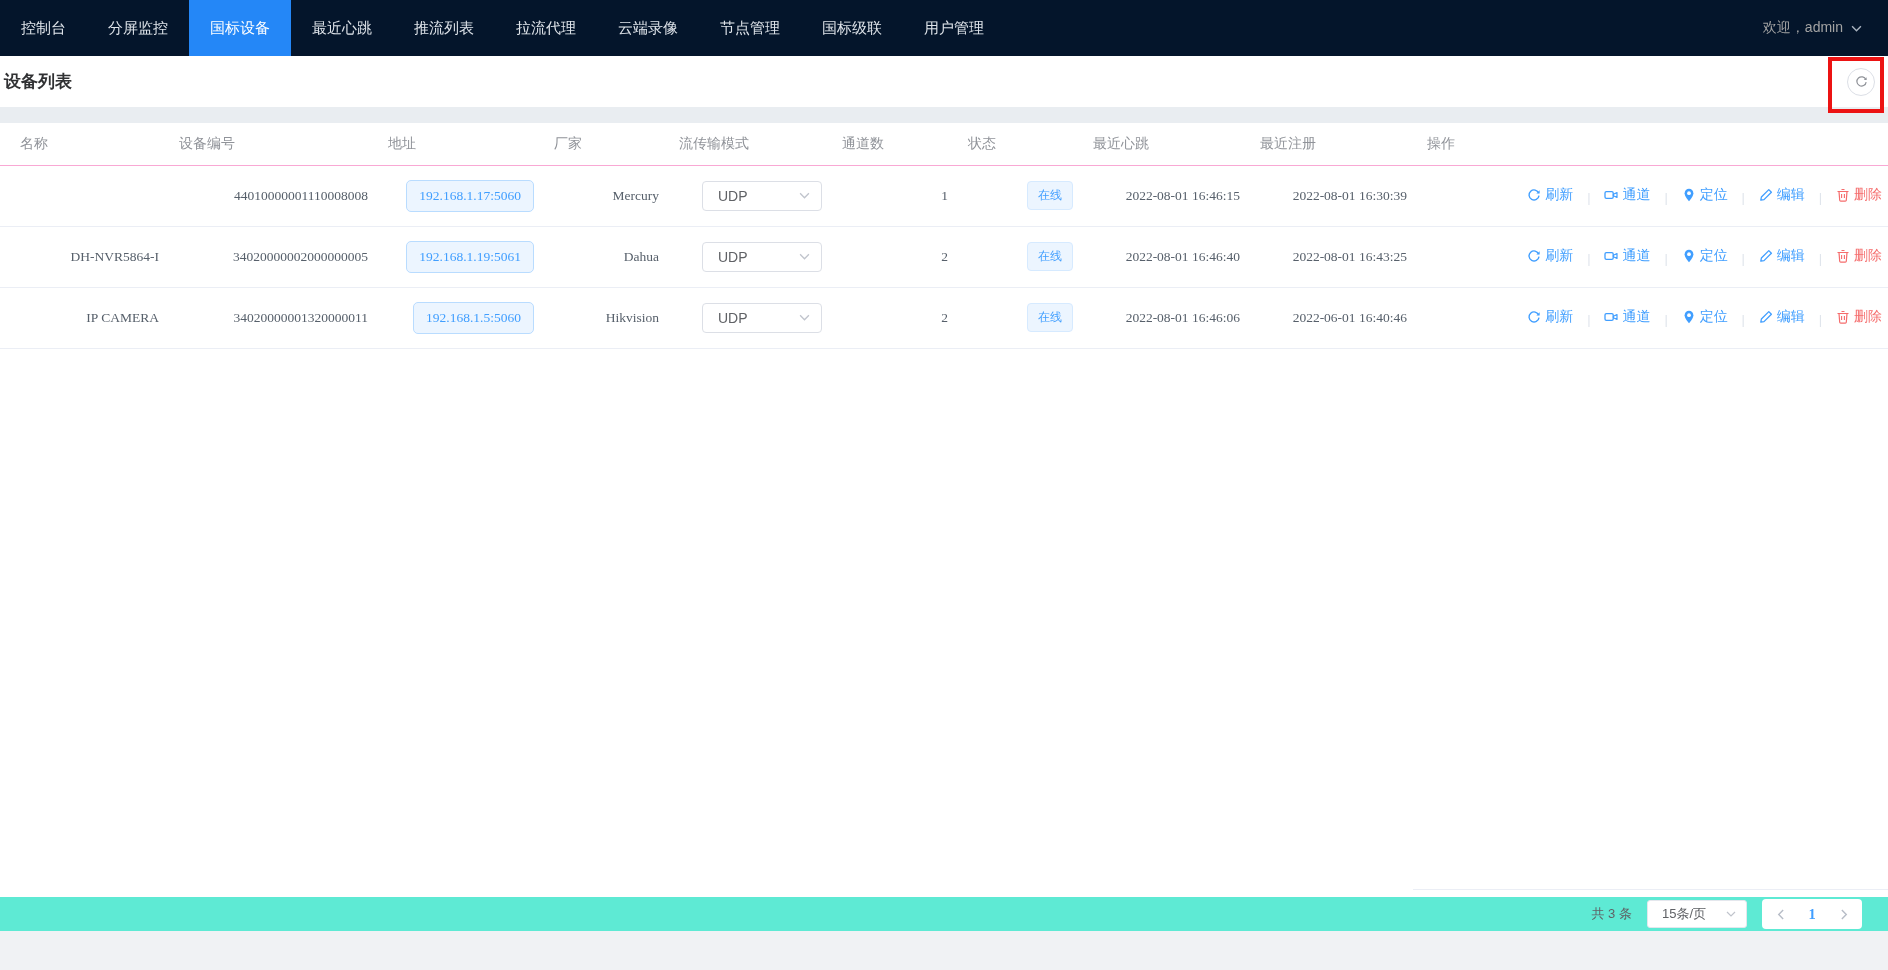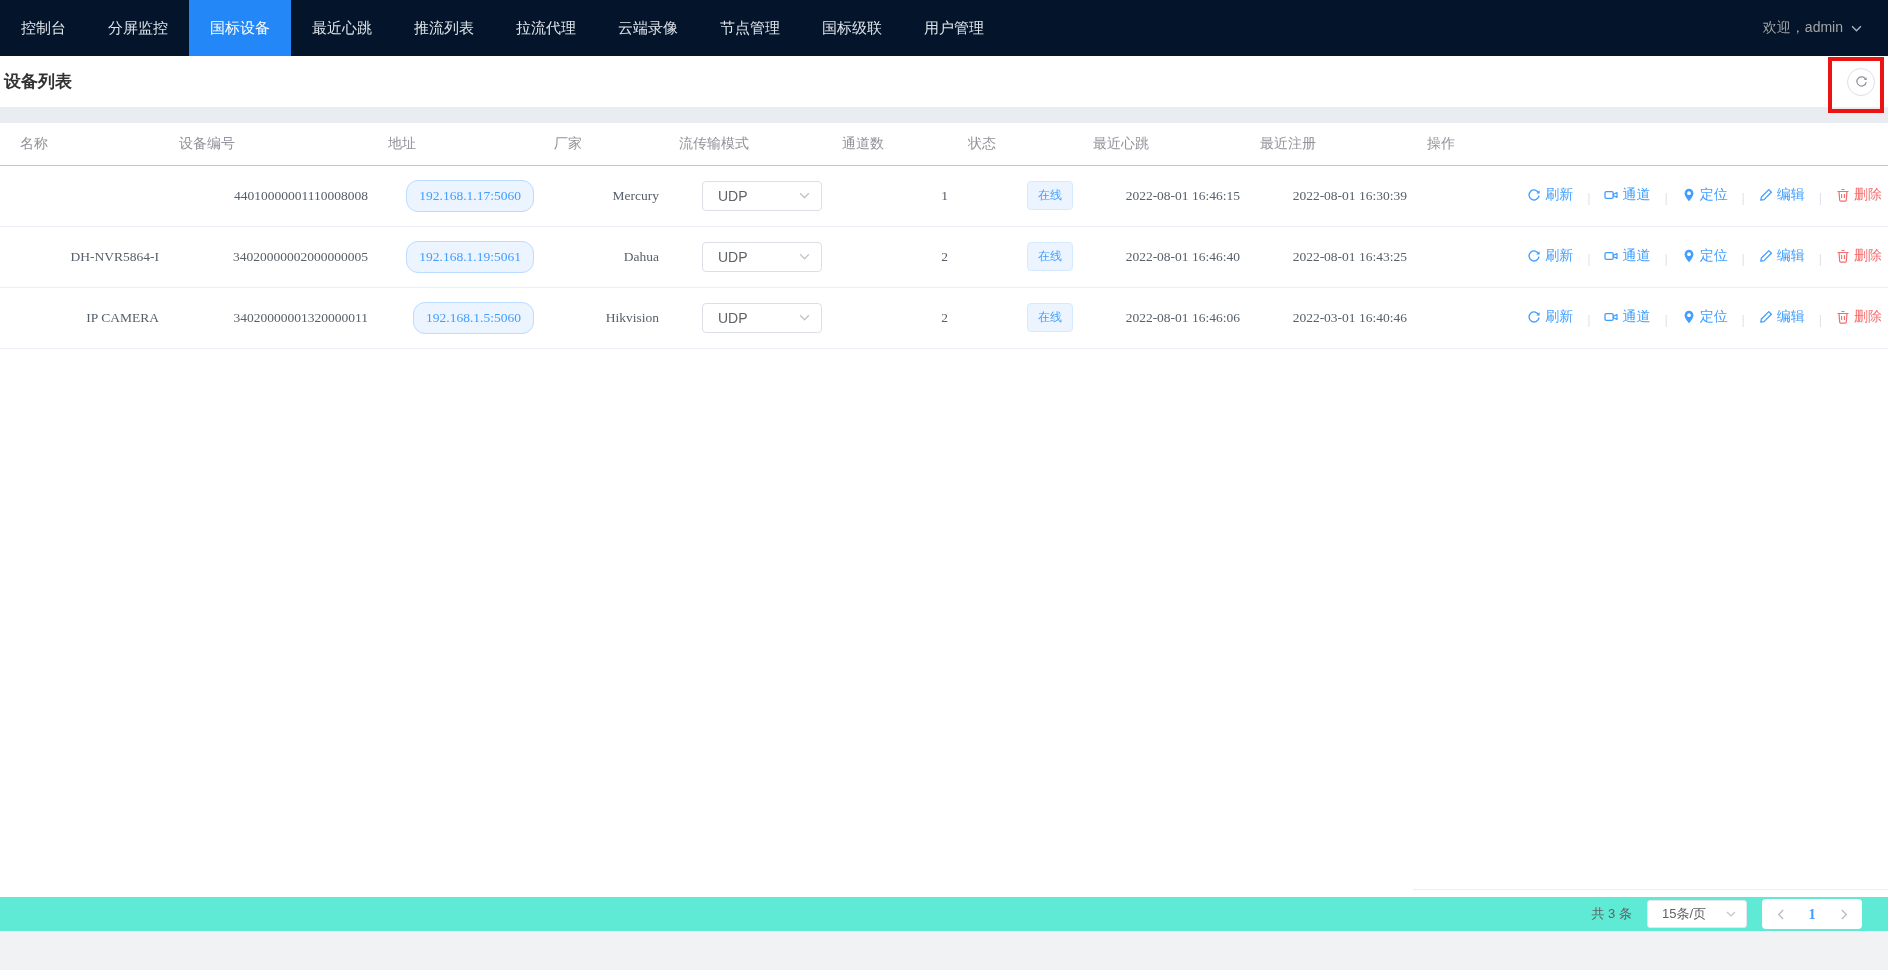--- a/index.html
+++ b/index.html
@@ -24,21 +24,21 @@
 
   .gap-band { height:16px; background:#e9edf1; flex:0 0 auto; }
 
   
   .panel { height:774px; background:#ffffff; position:relative; flex:0 0 auto; }
   table { width:1888px; table-layout:fixed; border-collapse:collapse; }
   th { height:42px; text-align:left; font-weight:400; font-size:14px; color:#909399; border-bottom:1px solid #f9a8d4; padding:0 6px 0 14px; white-space:nowrap; }
   td { height:61px; font-size:14px; color:#606266; border-bottom:1px solid #ebeef5; padding:0 6px 0 14px; vertical-align:middle; white-space:nowrap;text-align:right; }
   th.first, td.first { padding-left:20px; }
   .ser { font-family:"Liberation Serif", serif; font-size:13.5px; color:#57606b; }
-  .addr-tag { display:inline-block; padding:7px 12px; background:#ecf5ff; border:1px solid #b9dcff; border-radius:12px;
+  .addr-tag { display:inline-block; padding:7px 12px; background:#ecf5ff; border:1px solid #b9dcff; border-radius:5px;
     color:#409eff; font-family:"Liberation Serif", serif; font-size:13.5px; }
   .status-tag { display:inline-block; padding:5px 10px; background:#ecf5ff; border:1px solid #d6eaff; border-radius:4px;
     color:#409eff; font-size:12px; }
   .sel { width:120px; height:30px; background:#fff; border:1px solid #dcdfe6; border-radius:4px;
     display:inline-flex; align-items:center; justify-content:space-between; padding:0 11px 0 15px; color:#606266; font-size:14px; cursor:pointer; }
   .sel .chev { color:#c0c4cc; }
   .op { color:#409eff; cursor:pointer; display:inline-flex; align-items:center; gap:4px; font-size:14px; }
   .op.danger { color:#f56c6c; }
   .sep { color:#e0e5ec; margin:0 10px; font-size:13px; }
   .ic { flex:0 0 auto; }
@@ -283,21 +283,21 @@
         <svg class="chev" width="11" height="11" viewBox="0 0 10 10">
                   <path d="M1 3l4 4 4-4" fill="none" stroke="currentColor" stroke-width="1.2"></path>
                 </svg>
       </div>
     </td>
     <td class="ser">2</td>
     <td>
       <span class="status-tag">在线</span>
     </td>
     <td class="ser">2022-08-01 16:46:06</td>
-    <td class="ser">2022-03-01 16:40:46</td>
+    <td class="ser">2022-06-01 16:40:46</td>
     <td>
       <span class="op">
         <svg class="ic" width="14" height="14" viewBox="0 0 14 14">
           <path d="M11.7 5.1A5 5 0 1 0 12 7.6" fill="none" stroke="currentColor" stroke-width="1.4"></path>
           <path d="M12.6 2.2v3.2H9.4z" fill="currentColor"></path>
         </svg>
         <span>刷新</span>
       </span>
       <span class="sep">|</span>
       <span class="op">

